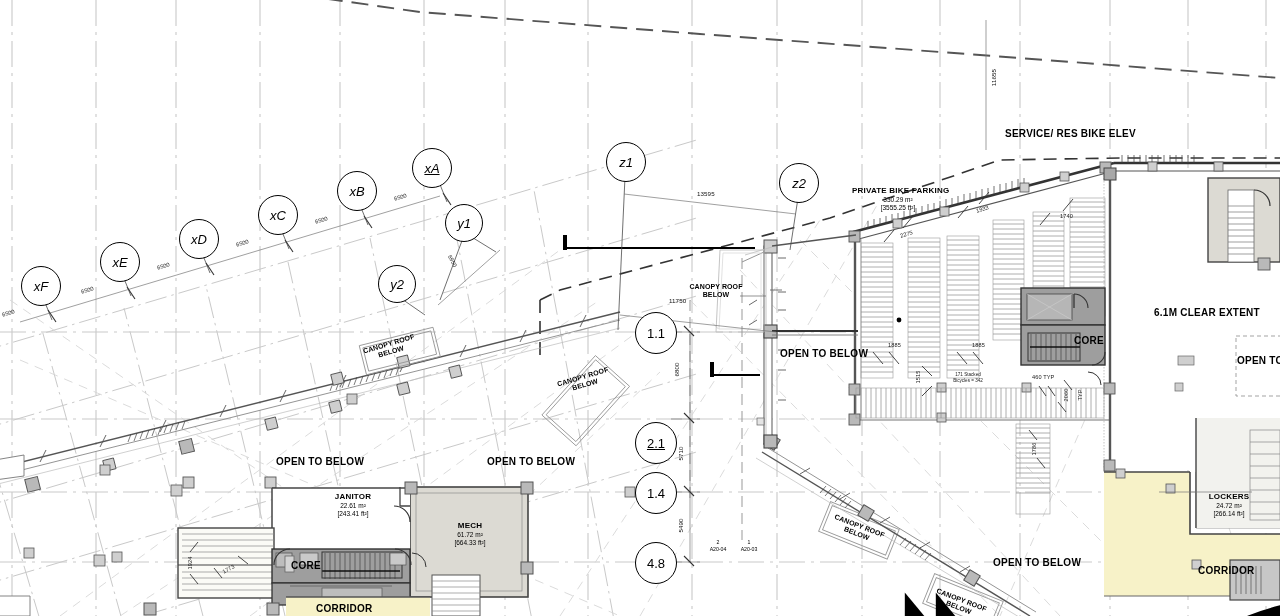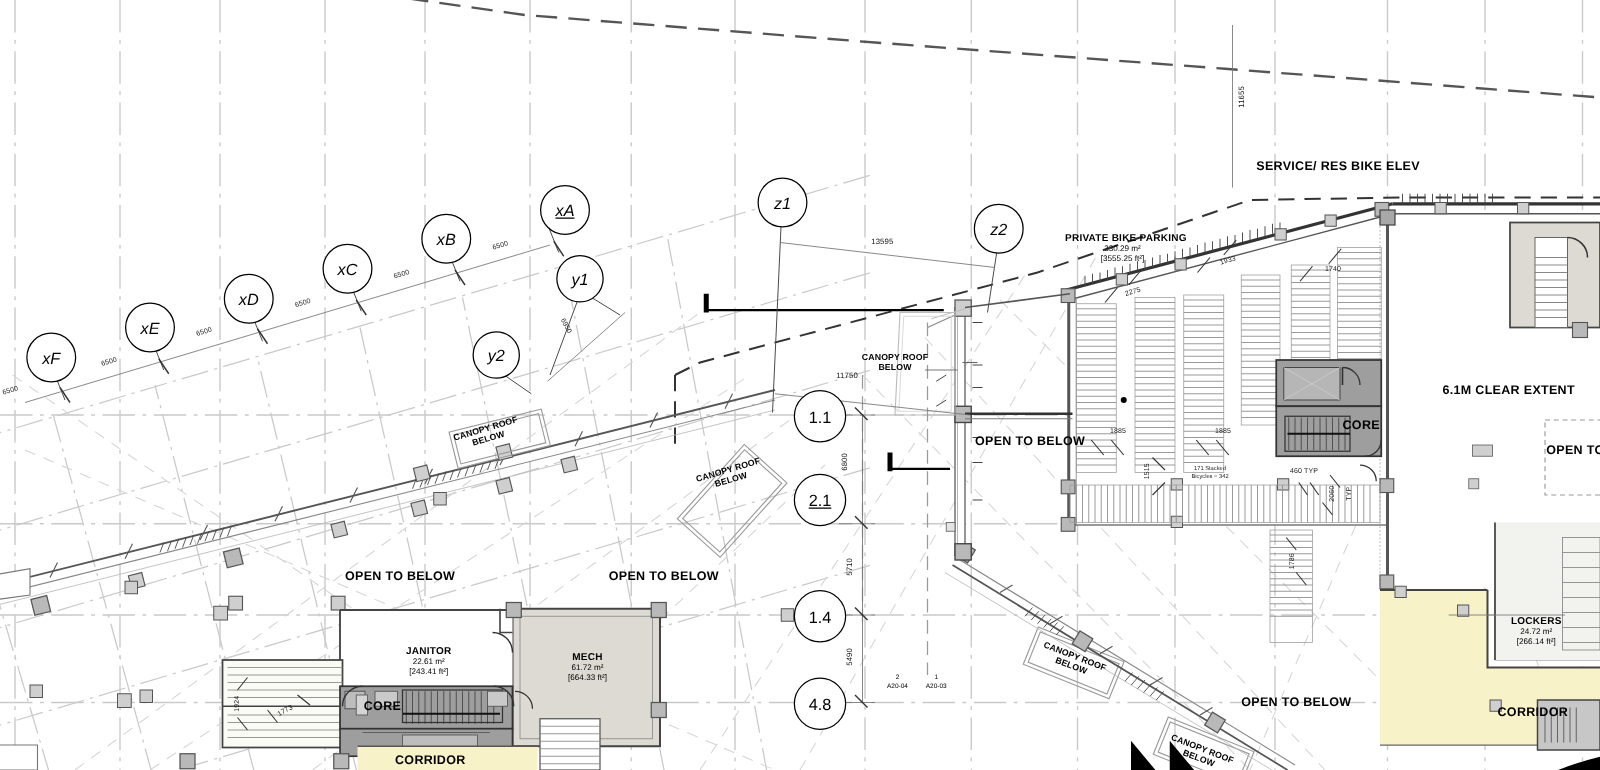--- a/index.html
+++ b/index.html
@@ -870,42 +870,42 @@
     </div>
 <div class="bub" style="left:179px;top:219px;width:38px;height:38px;">
       <span>xD</span>
     </div>
 <div class="bub" style="left:258px;top:195px;width:38px;height:38px;">
       <span>xC</span>
     </div>
 <div class="bub" style="left:337px;top:171px;width:38px;height:38px;">
       <span>xB</span>
     </div>
-<div class="bub" style="left:432px;top:148px;width:38px;height:38px;text-decoration:underline;">
+<div class="bub" style="left:412px;top:148px;width:38px;height:38px;text-decoration:underline;">
       <span>xA</span>
     </div>
 
 <div class="bub" style="left:445px;top:204px;width:36px;height:36px;">
       <span>y1</span>
     </div>
 <div class="bub" style="left:378px;top:265px;width:36px;height:36px;">
       <span>y2</span>
     </div>
 
 <div class="bub" style="left:606px;top:142px;width:38px;height:38px;">
       <span>z1</span>
     </div>
 <div class="bub" style="left:779px;top:163px;width:38px;height:38px;">
       <span>z2</span>
     </div>
 
 <div class="bub num" style="left:635px;top:312px;width:40px;height:40px;">
       <span>1.1</span>
     </div>
-<div class="bub num" style="left:635px;top:379px;width:40px;height:40px;text-decoration:underline;">
+<div class="bub num" style="left:635px;top:422px;width:40px;height:40px;text-decoration:underline;">
       <span>2.1</span>
     </div>
 <div class="bub num" style="left:635px;top:472px;width:40px;height:40px;">
       <span>1.4</span>
     </div>
 <div class="bub num" style="left:635px;top:542px;width:40px;height:40px;">
       <span>4.8</span>
     </div>
 
 <div class="lbl dim" style="left:2px;top:310px;transform:rotate(-16.5deg);">6500</div>
@@ -936,21 +936,21 @@
 <div class="lbl dim" style="left:1028px;top:446px;transform:rotate(-90deg);">1786</div>
 <div class="lbl dim" style="left:184px;top:560px;transform:rotate(-90deg);">1924</div>
 <div class="lbl dim" style="left:222px;top:566px;transform:rotate(-28deg);">1773</div>
 
 <div class="lbl room" style="left:852px;top:139px;width:92px;margin-top:47px;">
   <div>PRIVATE BIKE PARKING</div>
   <div class="a">330.29 m²</div>
   <div class="a">[3555.25 ft²]</div>
 </div>
 
-<div class="lbl room" style="left:298px;top:492px;width:90px;margin-top:24px;">
+<div class="lbl room" style="left:308px;top:492px;width:90px;">
   <div>JANITOR</div>
   <div class="a">22.61 m²</div>
   <div class="a">[243.41 ft²]</div>
 </div>
 
 <div class="lbl room" style="left:425px;top:521px;width:90px;">
   <div>MECH</div>
   <div class="a">61.72 m²</div>
   <div class="a">[664.33 ft²]</div>
 </div>

